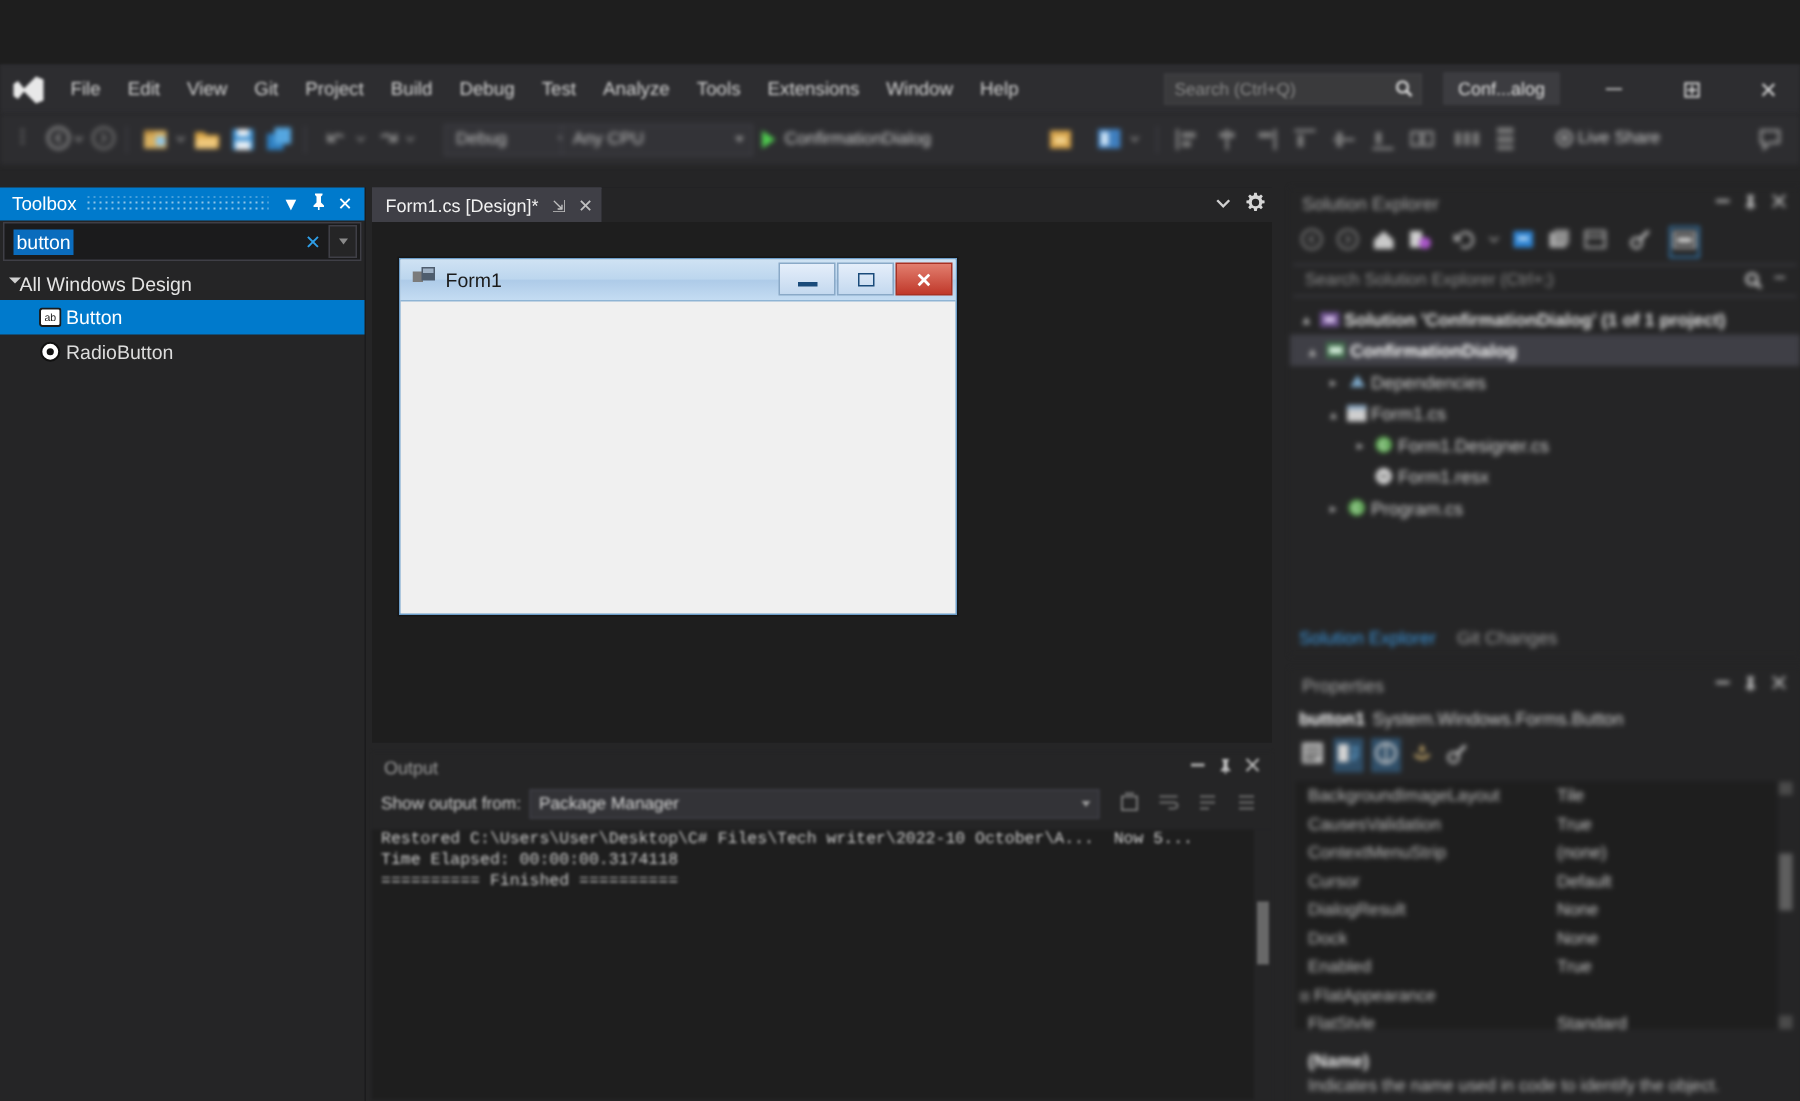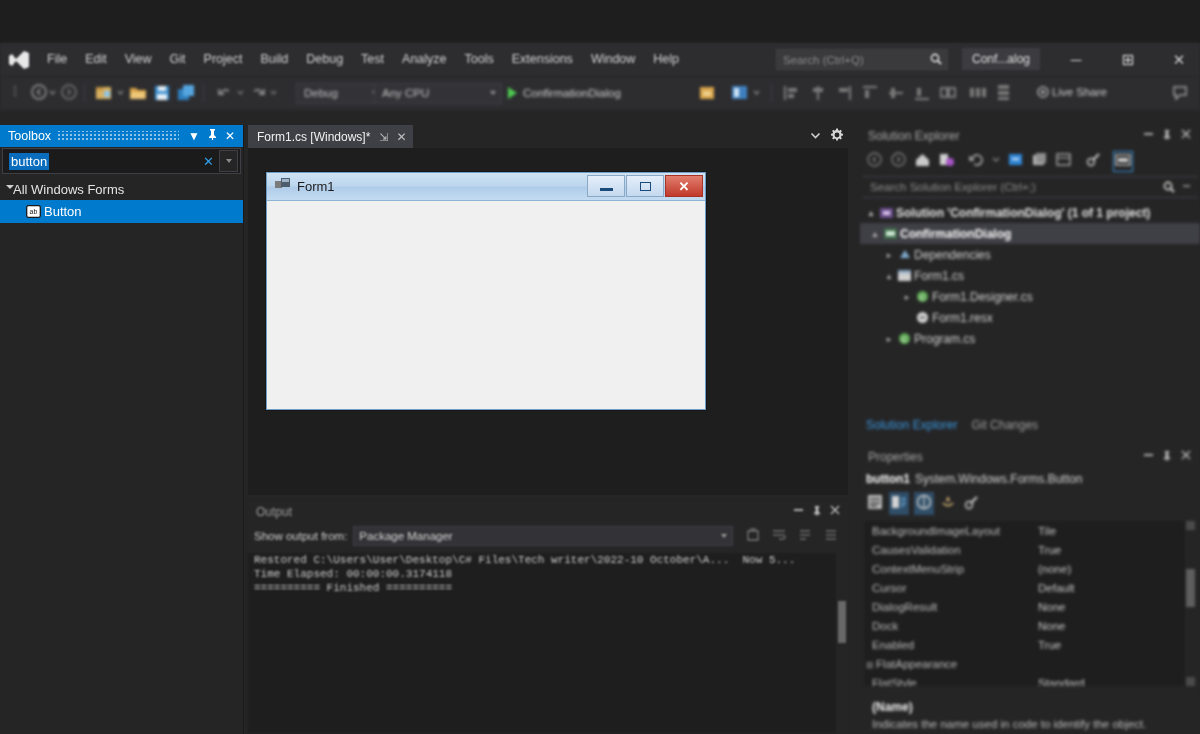--- a/index.html
+++ b/index.html
@@ -93,21 +93,21 @@
   .doctab {
     height:23px; background:#3f3f46; display:flex; align-items:center; padding:0 6px 0 9px;
     color:#f1f1f1; font-size:12px; border-top:1px solid #3f3f46;
   }
   .doctab .pin { margin-left:9px; color:#c0c0c0; font-size:11px; }
   .doctab .x   { margin-left:8px; color:#c0c0c0; font-size:12px; }
   .doc-right { position:absolute; right:4px; top:3px; display:flex; align-items:center; gap:9px; }
   .doc-surface { position:absolute; left:0; top:23px; width:600px; height:347px; background:#1e1e1e; }
 
   
-  .wf-form { position:absolute; left:18px; top:24px; width:440px; height:238px;
+  .wf-form { position:absolute; left:18px; top:24px; width:372px; height:238px;
     border:1px solid #6d9ec9; background:#f0f0f0;
     box-shadow:0 0 0 1px rgba(0,0,0,.25);
   }
   .wf-title { height:28px; background:linear-gradient(#cfe2f3 0%, #bcd6ee 48%, #aecbe8 52%, #c4dcf2 100%);
      display:flex; align-items:center; padding-left:8px; border-bottom:1px solid #8fb4d4; position:relative;}
   .wf-title .tx { font-size:13px; color:#1b1b1b; margin-left:6px; font-family:"Liberation Sans",sans-serif;}
   .wf-btns { position:absolute; right:2px; top:2px; display:flex; }
   .wf-b { width:38px; height:22px; border:1px solid #8aa9c7; margin-left:1px;
      background:linear-gradient(#e5eefa,#c4d9ef); display:flex; align-items:center; justify-content:center;}
   .wf-b.close { background:linear-gradient(#e27e6e,#c0392b); border-color:#a83224; color:#fff; font-size:13px; font-weight:bold;}
@@ -419,38 +419,47 @@
     <div class="tbx-search">
       <span class="val">button</span>
       <span class="clr">✕</span>
       <span class="drop">
           <i></i>
         </span>
     </div>
     <div class="tbx-list">
       <div class="tbx-group">
         <span class="tri"></span>
-        <span>All Windows Forms</span>
+        <span>All Windows Design</span>
       </div>
       <div class="tbx-item sel">
         <span class="ico">
           <svg width="15" height="13" viewBox="0 0 15 13">
               <rect x="0.7" y="0.7" width="13.6" height="11.6" rx="1.5" fill="#fff" stroke="#1a1a1a" stroke-width="1.3"></rect>
               <text x="7.5" y="9" font-size="7" text-anchor="middle" fill="#1a1a1a" font-family="Liberation Sans">ab</text>
             </svg>
         </span>
         <span>Button</span>
       </div>
+      <div class="tbx-item">
+        <span class="ico">
+          <svg width="15" height="15" viewBox="0 0 15 15">
+              <circle cx="7.5" cy="7.5" r="6" fill="#fff" stroke="#111" stroke-width="1.4"></circle>
+              <circle cx="7.5" cy="7.5" r="2.4" fill="#111"></circle>
+            </svg>
+        </span>
+        <span>RadioButton</span>
+      </div>
     </div>
   </div>
 
   <div class="doc">
     <div class="doctabs">
       <div class="doctab">
-        <span>Form1.cs [Windows]*</span>
+        <span>Form1.cs [Design]*</span>
         <span class="pin">⇲</span>
         <span class="x">✕</span>
       </div>
       <div class="doc-right">
         <span>
           <svg width="11" height="11" viewBox="0 0 11 11">
               <path d="M1.5 3.5 L5.5 7.5 L9.5 3.5" fill="none" stroke="#cfcfcf" stroke-width="1.6"></path>
             </svg>
         </span>
         <span>

